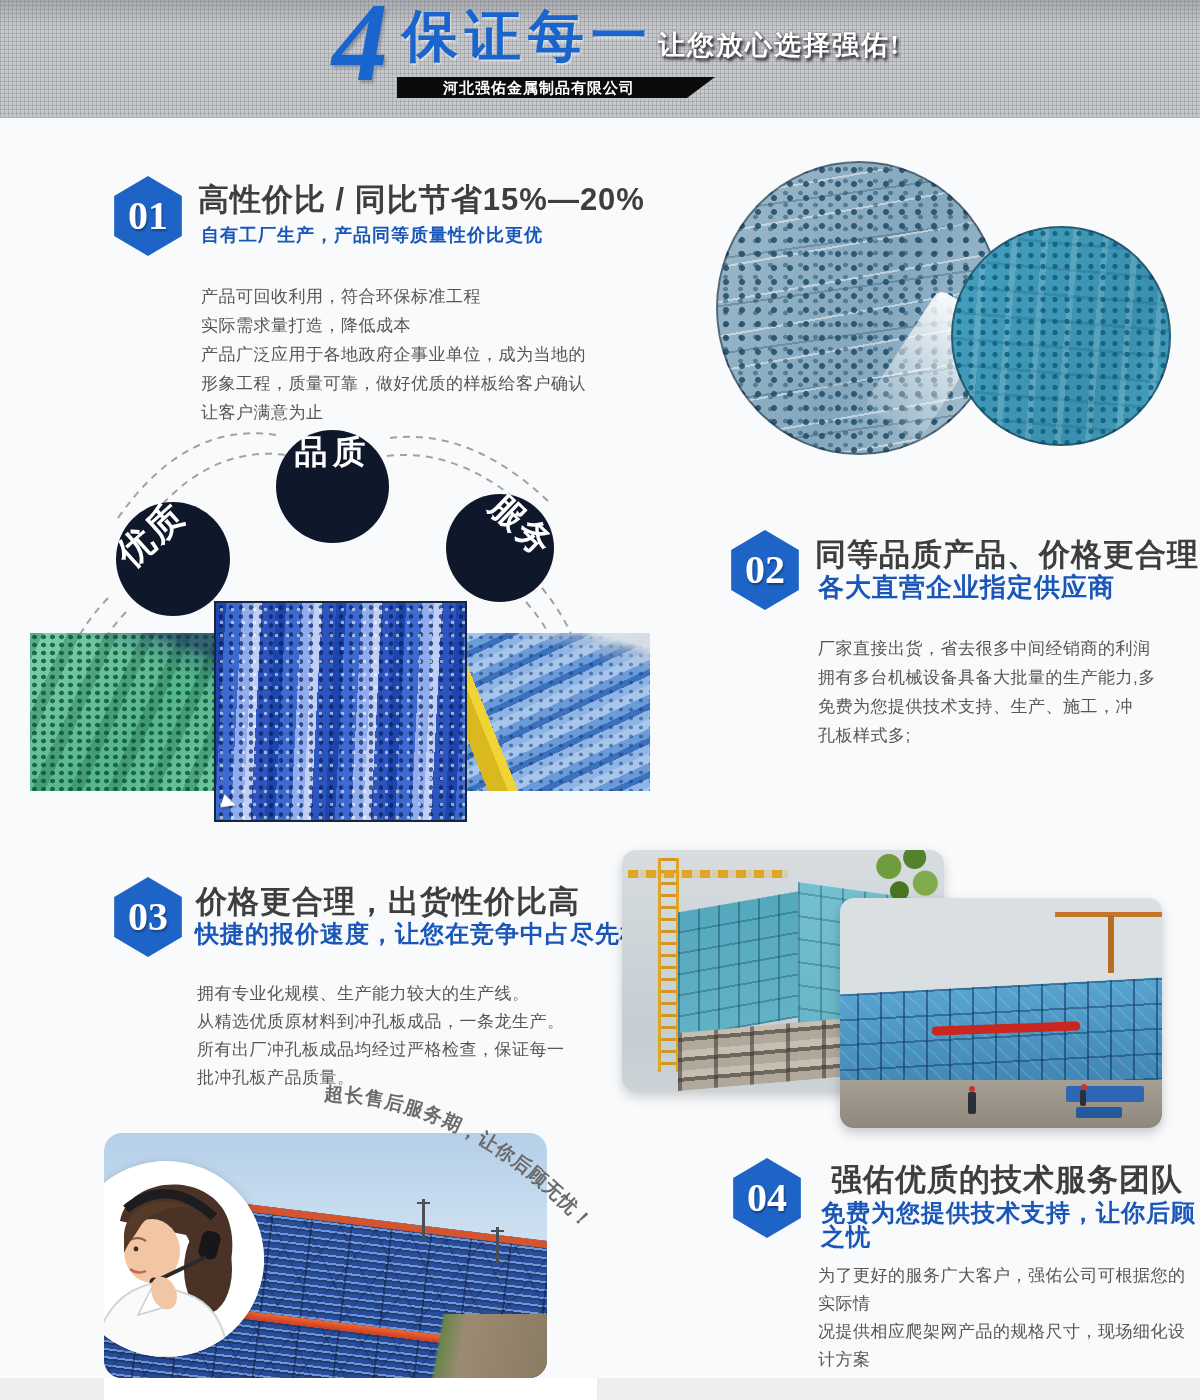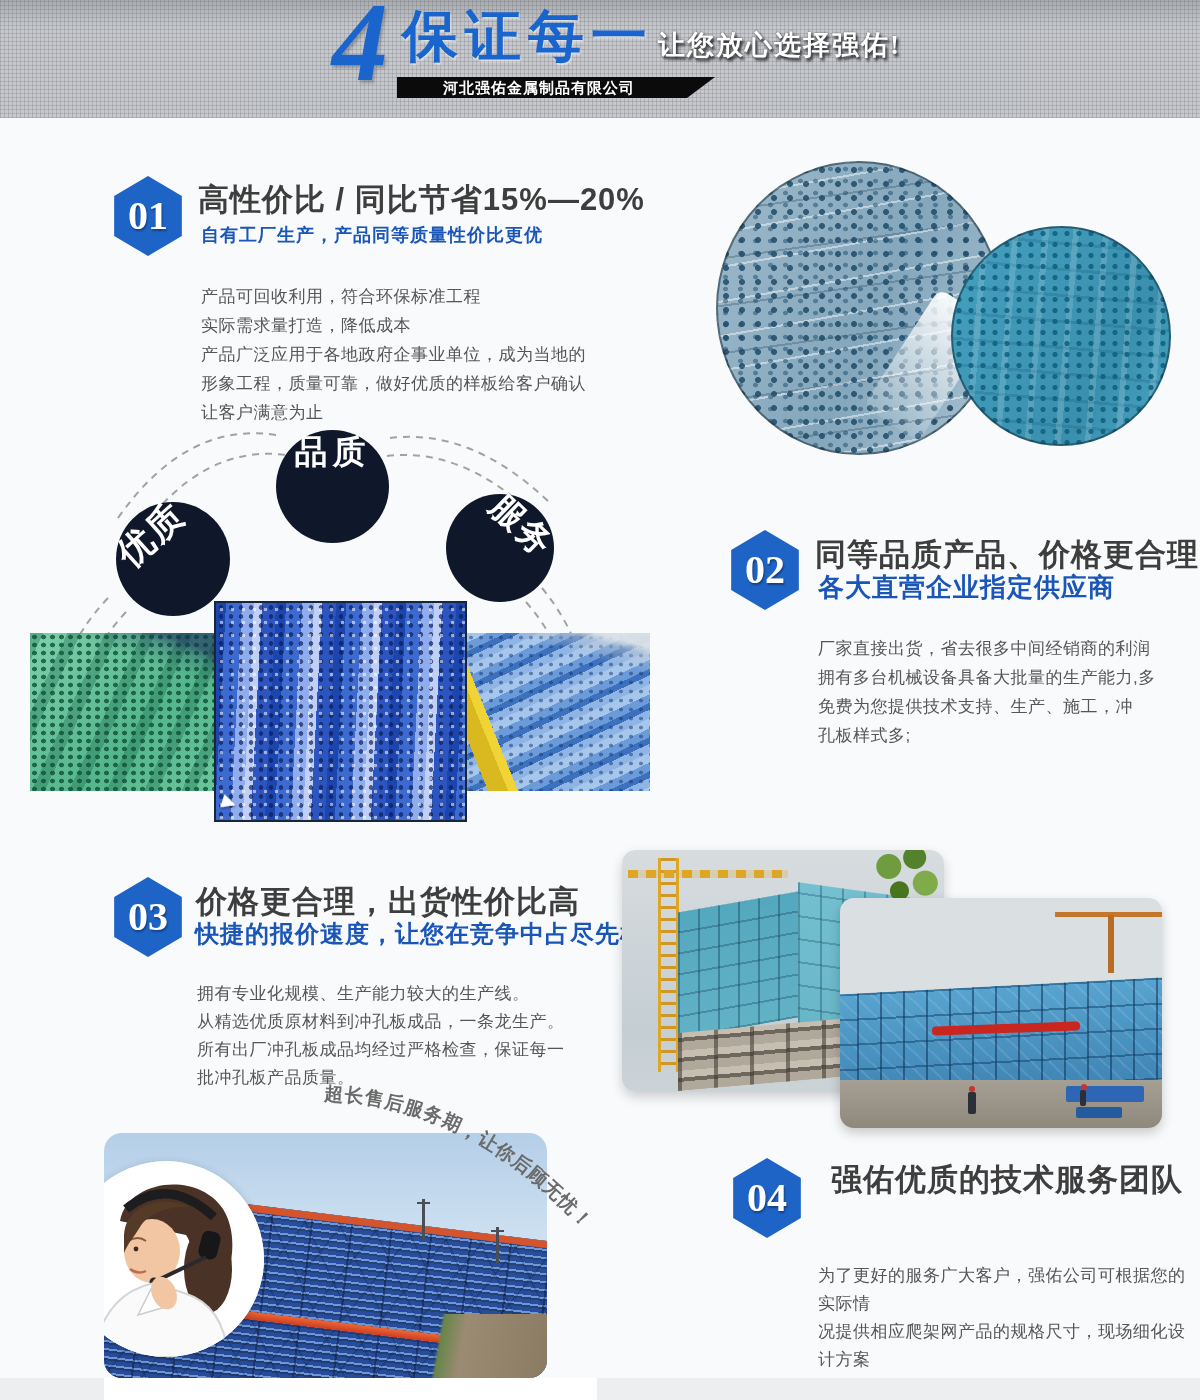--- a/index.html
+++ b/index.html
@@ -294,20 +294,21 @@
     <defs>
         <path id="notePath" d="M 324 1100 Q 470 1104 584 1230" fill="none"></path>
       </defs>
     <text class="curved-note"><textPath href="#notePath">超长售后服务期，让你后顾无忧！</textPath></text>
   </svg>
 
   <div class="hex hex4">
       <span>04</span>
     </div>
   <div class="sec-title t4">强佑优质的技术服务团队</div>
+  <div class="sec-sub s4">免费为您提供技术支持，让你后顾之忧</div>
   <div class="sec-body b4">
     <p>为了更好的服务广大客户，强佑公司可根据您的实际情</p>
     <p>况提供相应爬架网产品的规格尺寸，现场细化设计方案</p>
     <p>让您买的放心，用的舒心!</p>
   </div>
 
   <div class="photo photo-service">
     <div class="fence"></div>
     <div class="pole p1"></div>
     <div class="pole p2"></div>

